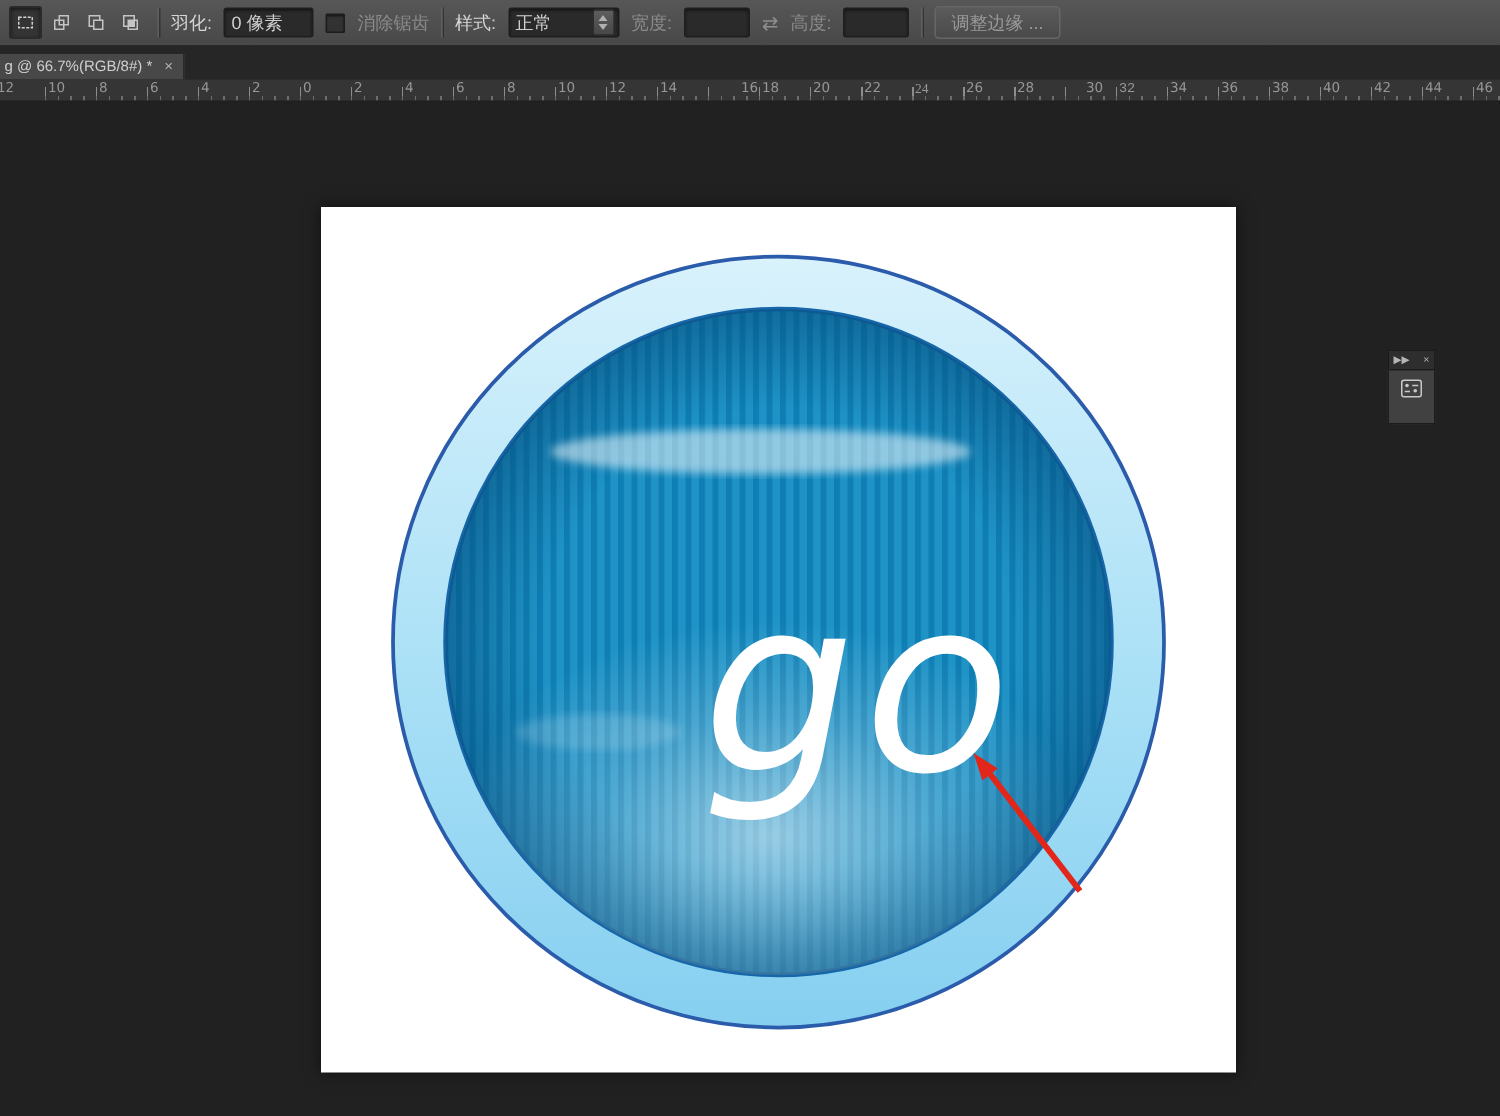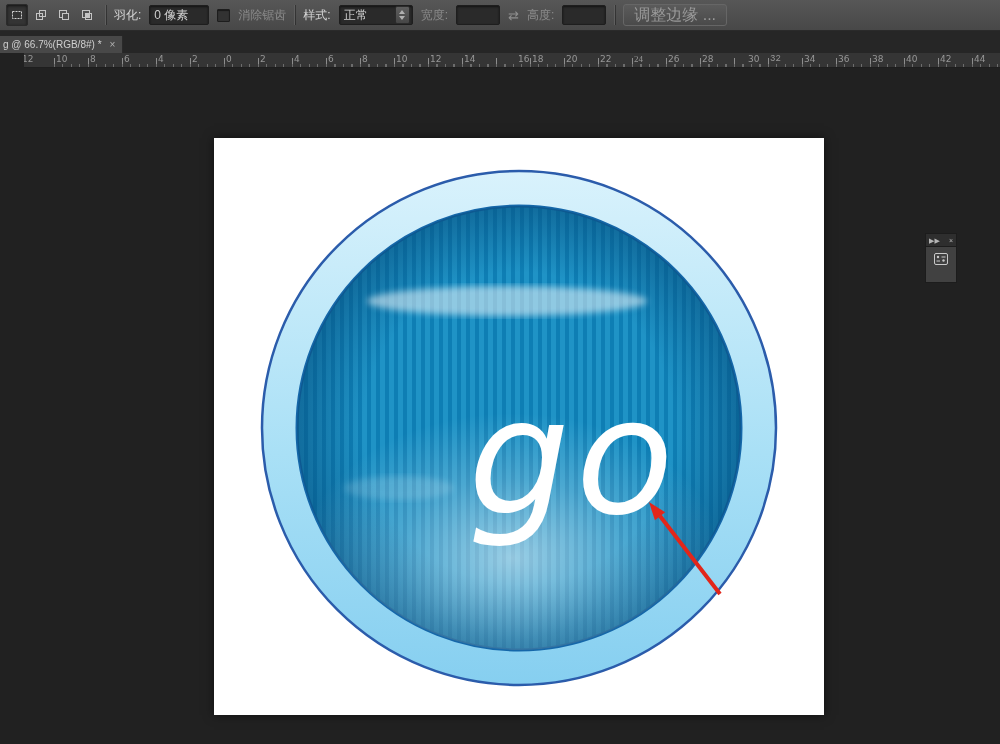--- a/index.html
+++ b/index.html
@@ -20,37 +20,37 @@
   .dim-field{width:34px;color:#9a9a9a;}
   .style-field{width:66px;justify-content:space-between;padding-right:2px;}
   .stepper{width:13px;height:16px;background:linear-gradient(#5e5e5e,#474747);
     border:1px solid #2c2c2c;border-radius:2px;display:flex;align-items:center;justify-content:center;}
   .checkbox{width:11px;height:11px;background:#323232;border:1px solid #1d1d1d;
     box-shadow:inset 0 1px 1px rgba(0,0,0,.5);border-radius:1px;}
   .disabled-label{color:#8b8b8b;}
   .divider{width:1px;height:20px;background:#5f5f5f;box-shadow:1px 0 0 rgba(0,0,0,.35);}
   .swap{color:#8f8f8f;font-size:13px;line-height:1;}
   .refine-btn{height:20px;padding:0 10px;border:1px solid #666;border-radius:3px;
-    background:linear-gradient(#5b5b5b,#4a4a4a);color:#999;font-size:16px;
+    background:linear-gradient(#5b5b5b,#4a4a4a);color:#999;font-size:12px;
     display:flex;align-items:center;justify-content:flex-end;}
 
   
   .tab-row{height:22px;background:#262626;display:flex;align-items:flex-end;}
   .doc-tab{height:17px;background:#484848;display:flex;align-items:center;gap:8px;
     padding:0 7px 0 3px;font-size:10px;color:#cfcfcf;border-right:1px solid #2a2a2a;margin-top:15px;}
   .tab-close{color:#b2b2b2;font-size:10px;line-height:1;}
 
   
   .ruler{position:relative;height:14px;background:#353535;border-bottom:1px solid #1e1e1e;overflow:hidden;
     background-image:
       repeating-linear-gradient(to right,#6d6d6d 0 1px,transparent 1px 8.5px),
       repeating-linear-gradient(to right,#8d8d8d 0 1px,transparent 1px 34px);
     background-size:100% 3px,100% 9px;
     background-position:30px 100%,30px 100%;
-    background-repeat:no-repeat;background-color:#353535;margin-left:24px;}
+    background-repeat:no-repeat;background-color:#353535;}
   .ruler-num{position:absolute;top:1px;font-size:9px;color:#979797;
     font-family:"DejaVu Sans",sans-serif;}
 
   
   .canvas{position:relative;height:677px;background:#212121;}
   .artboard{position:absolute;left:214px;top:70px;width:610px;height:577px;
     background:#ffffff;box-shadow:0 0 10px rgba(0,0,0,.55);}
   .artboard svg{display:block;width:610px;height:577px;}
 
   

